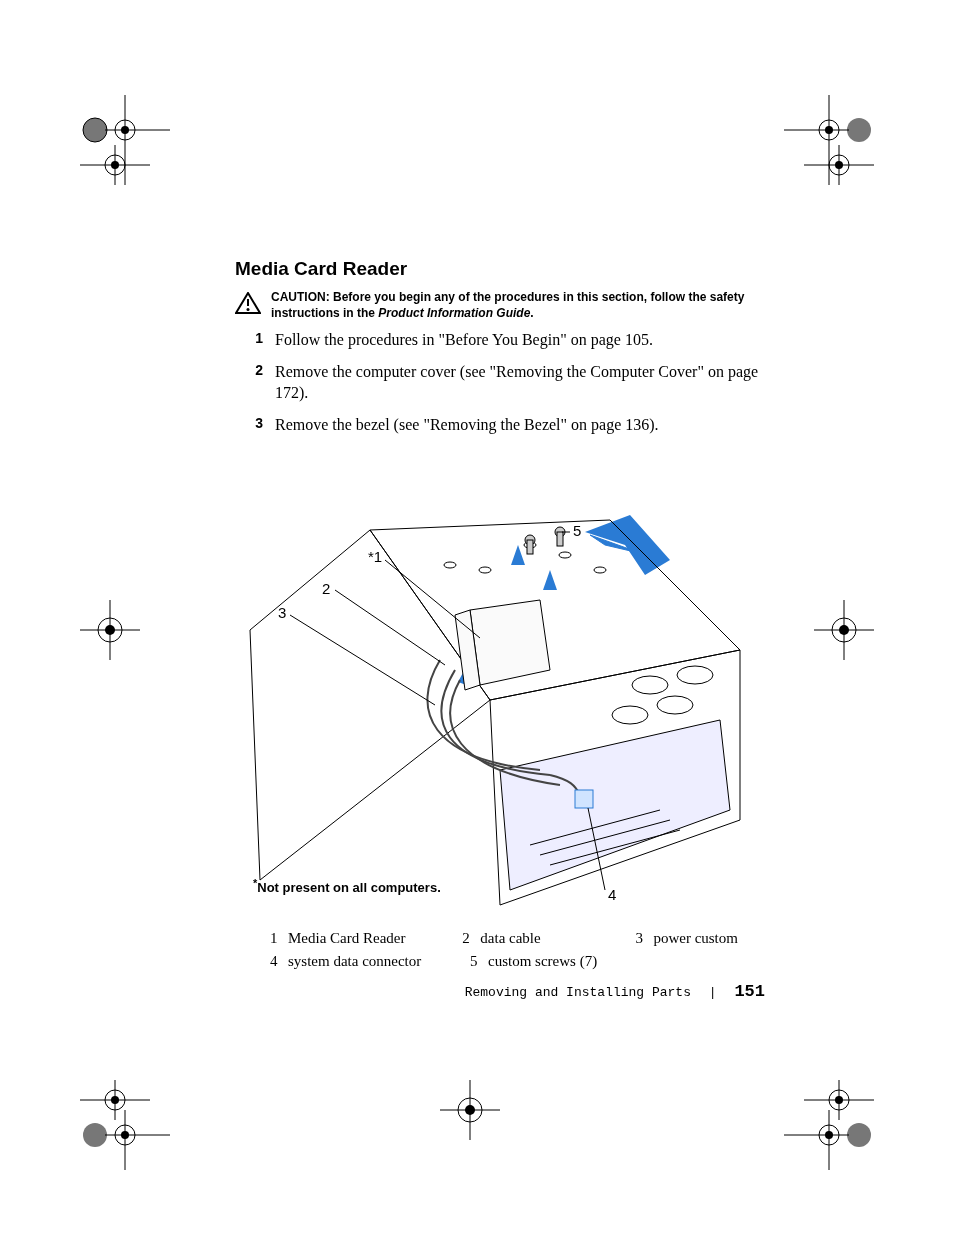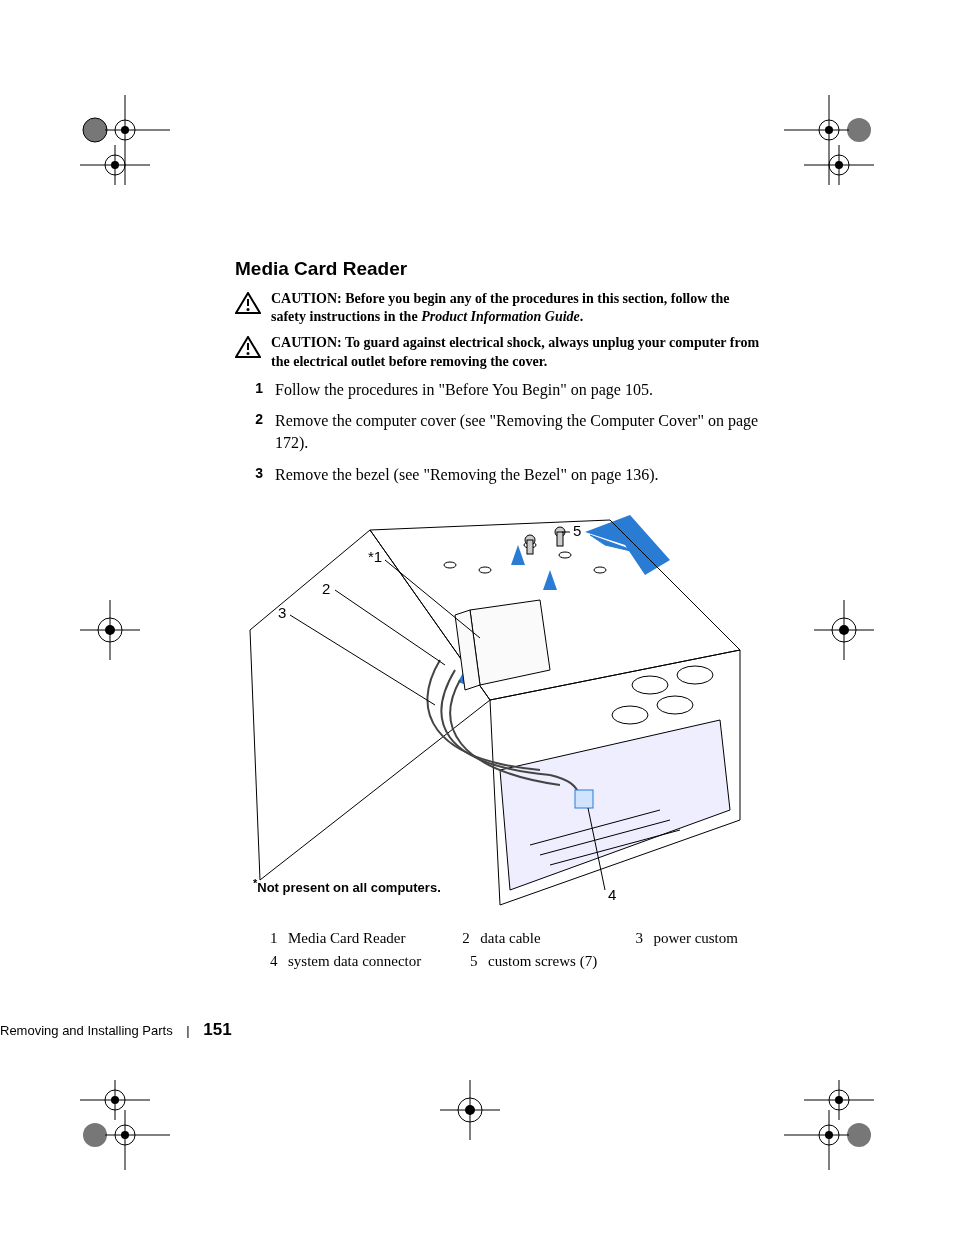--- a/index.html
+++ b/index.html
@@ -28,22 +28,22 @@
     display: flex;
     align-items: flex-start;
     margin-bottom: 8px;
   }
   .caution-icon {
     flex: 0 0 auto;
     margin-right: 10px;
     margin-top: 2px;
   }
   .caution-text {
-    font-family: Liberation Serif, serif;
-    font-size: 14px;
+    font-family: Liberation Sans, sans-serif;
+    font-size: 12px;
     font-weight: bold;
     line-height: 1.3;
   }
   .caution-text .lead {
     font-weight: bold;
   }
   .caution-text .italic {
     font-style: italic;
     font-weight: bold;
   }
@@ -121,23 +121,24 @@
   }
   .legend-label {
     font-family: Georgia, serif;
   }
   .c1 { width: 200px; }
   .c2 { width: 180px; }
   .c3 { width: 140px; }
   .footer {
     position: absolute;
     left: 0;
-    top: 1020px;
+    top: 982px;
     width: 765px;
-    font-family: Liberation Sans, sans-serif;
+    text-align: right;
+    font-family: Liberation Mono, monospace;
     font-size: 13px;
   }
   .footer .divider {
     margin: 0 10px;
     color: #000;
   }
   .footer .page-num {
     font-weight: bold;
     font-size: 17px;
   }
@@ -241,32 +242,20 @@
           <polygon points="13,1 25,21 1,21" fill="none" stroke="#000" stroke-width="2"></polygon>
           <line x1="13" y1="7" x2="13" y2="14" stroke="#000" stroke-width="2"></line>
           <circle cx="13" cy="17.5" r="1.5" fill="#000"></circle>
         </svg>
     </span>
     <span class="caution-text">
       <span class="lead">CAUTION:</span><span> Before you begin any of the procedures in this section, follow the safety instructions in the </span><span class="italic">Product Information Guide</span><span>.</span>
     </span>
   </div>
 
-  <div class="caution-block">
-    <span class="caution-icon">
-      <svg width="26" height="22">
-          <polygon points="13,1 25,21 1,21" fill="none" stroke="#000" stroke-width="2"></polygon>
-          <line x1="13" y1="7" x2="13" y2="14" stroke="#000" stroke-width="2"></line>
-          <circle cx="13" cy="17.5" r="1.5" fill="#000"></circle>
-        </svg>
-    </span>
-    <span class="caution-text">
-      <span class="lead">CAUTION:</span><span> To guard against electrical shock, always unplug your computer from the electrical outlet before removing the cover.</span>
-    </span>
-  </div>
 
 
   <div class="step-list">
     <div class="step-item">
       <div class="step-num">1</div>
       <div class="step-text">Follow the procedures in "Before You Begin" on page 105.</div>
     </div>
     <div class="step-item">
       <div class="step-num">2</div>
       <div class="step-text">Remove the computer cover (see "Removing the Computer Cover" on page 172).</div>

